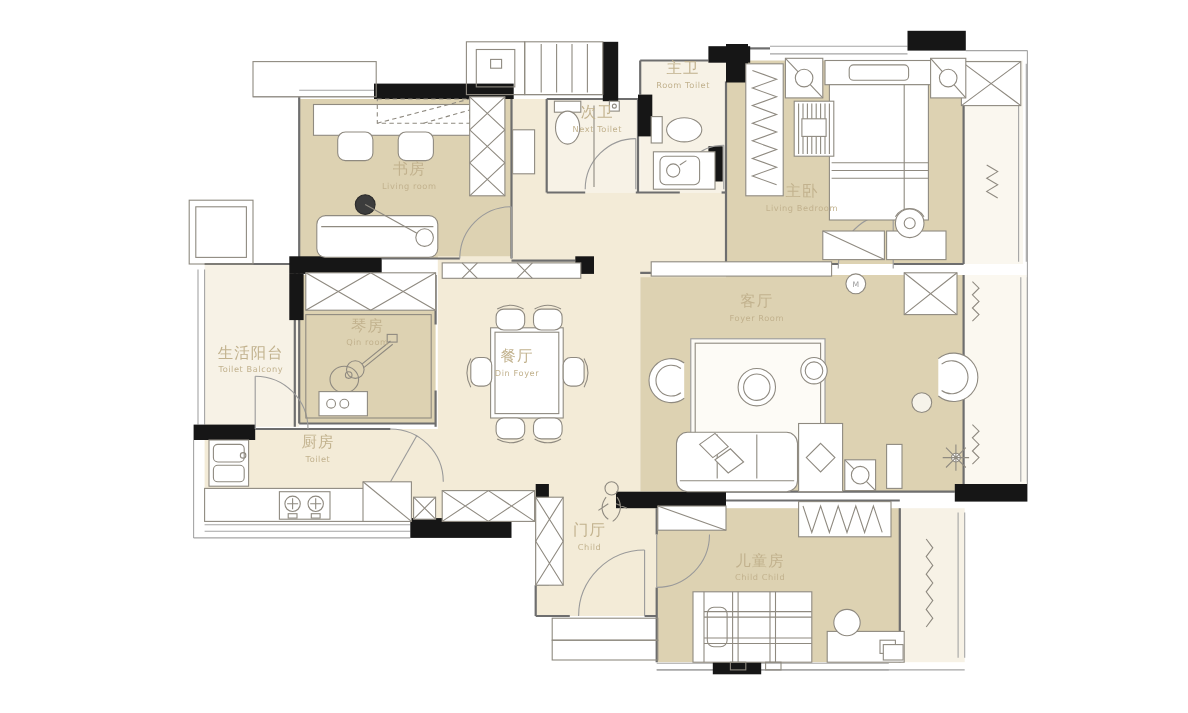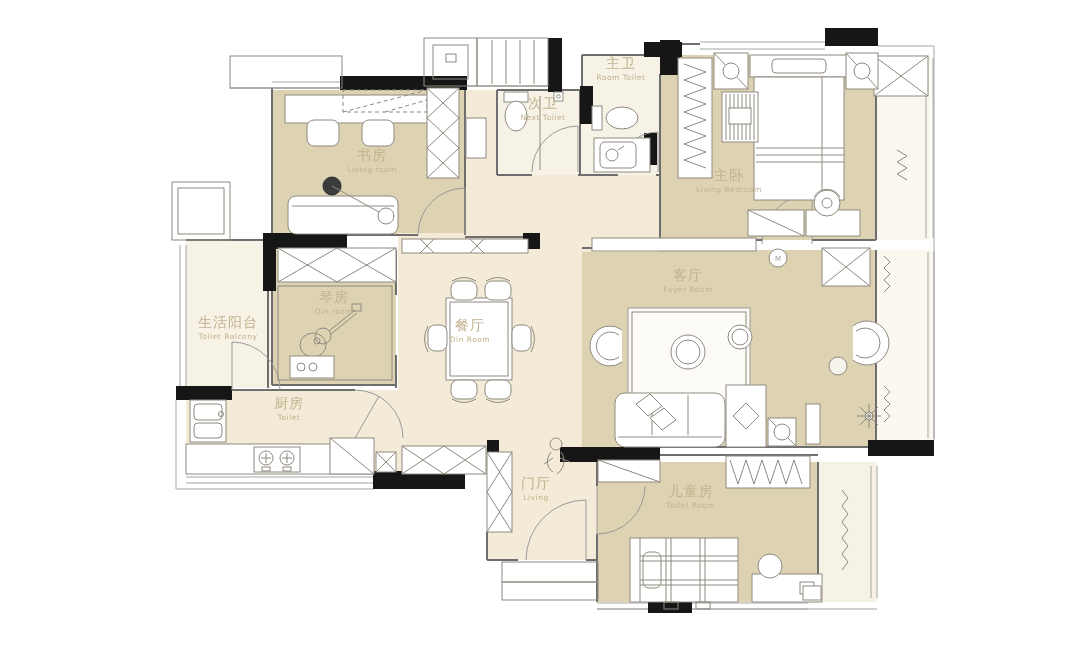--- a/index.html
+++ b/index.html
@@ -445,31 +445,31 @@
   <div class="room-label" style="left:228px;top:327px">
     <span class="zh">生活阳台</span>
     <span class="en">Toilet Balcony</span>
   </div>
   <div class="room-label" style="left:334px;top:302px">
     <span class="zh">琴房</span>
     <span class="en">Qin room</span>
   </div>
   <div class="room-label" style="left:470px;top:330px">
     <span class="zh">餐厅</span>
-    <span class="en">Din Room</span>
+    <span class="en">Din Foyer</span>
   </div>
   <div class="room-label" style="left:688px;top:280px">
     <span class="zh">客厅</span>
     <span class="en">Foyer Room</span>
   </div>
   <div class="room-label" style="left:289px;top:408px">
     <span class="zh">厨房</span>
     <span class="en">Toilet</span>
   </div>
   <div class="room-label" style="left:536px;top:488px">
     <span class="zh">门厅</span>
-    <span class="en">Living</span>
-  </div>
-  <div class="room-label" style="left:691px;top:496px">
+    <span class="en">Child</span>
+  </div>
+  <div class="room-label" style="left:691px;top:516px">
     <span class="zh">儿童房</span>
-    <span class="en">Toilet Room</span>
+    <span class="en">Child Child</span>
   </div>
 </div>
 
 </body></html>

